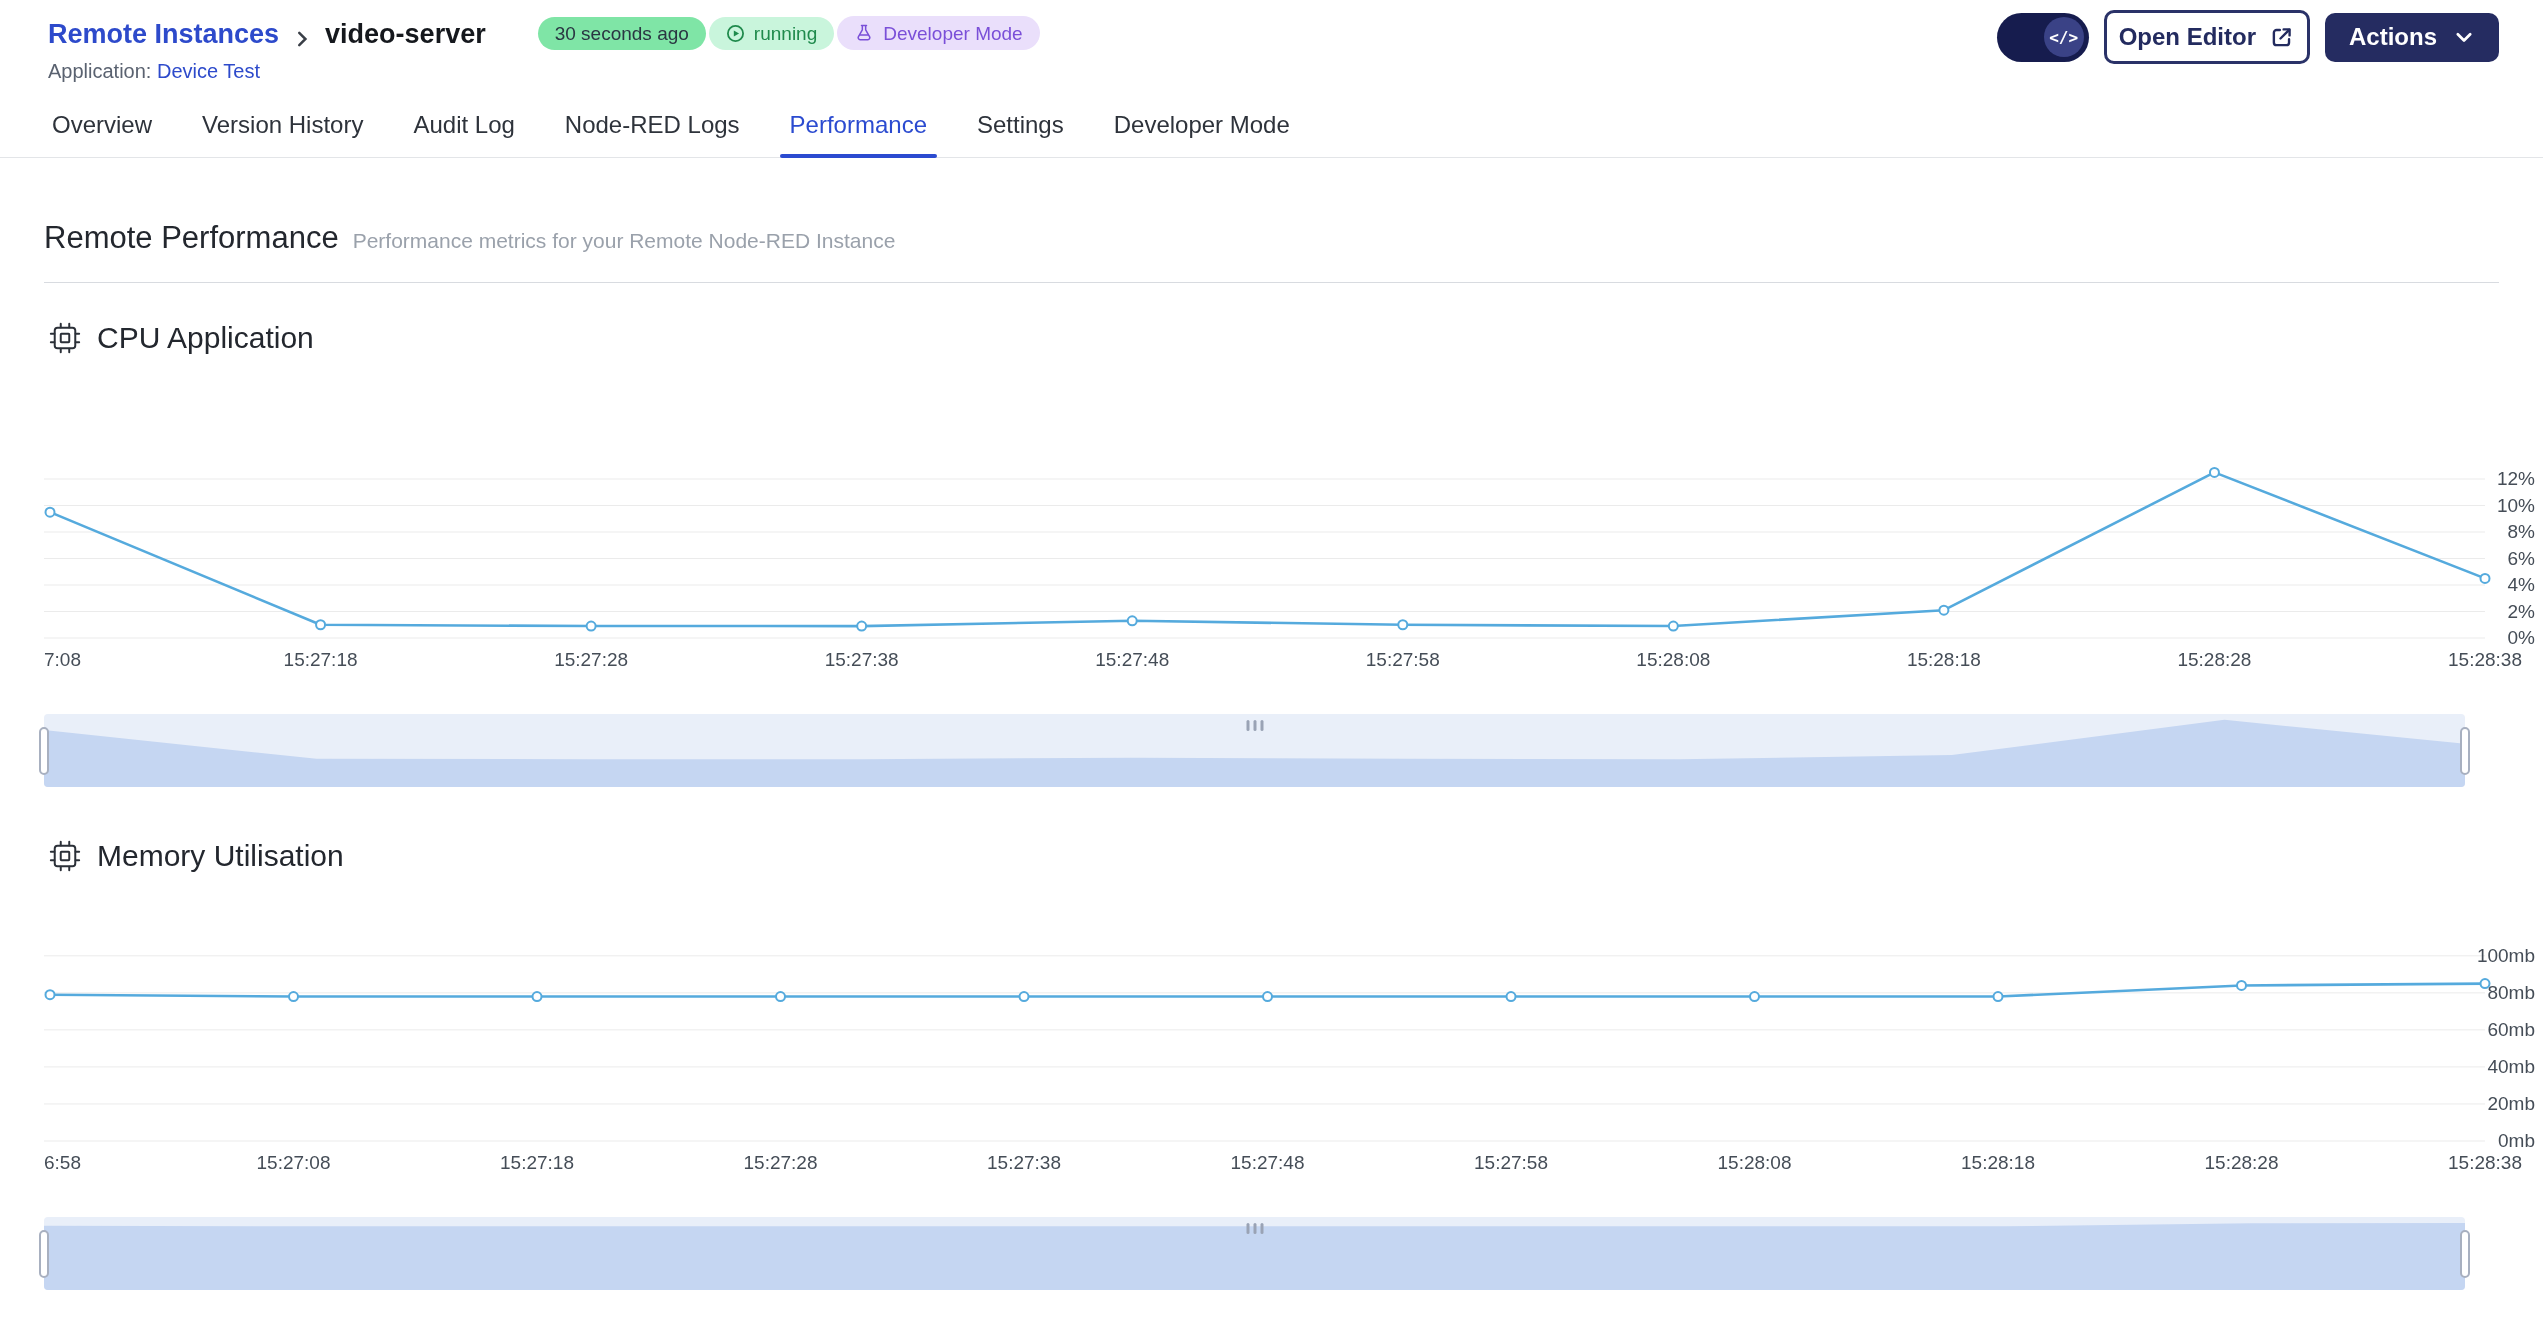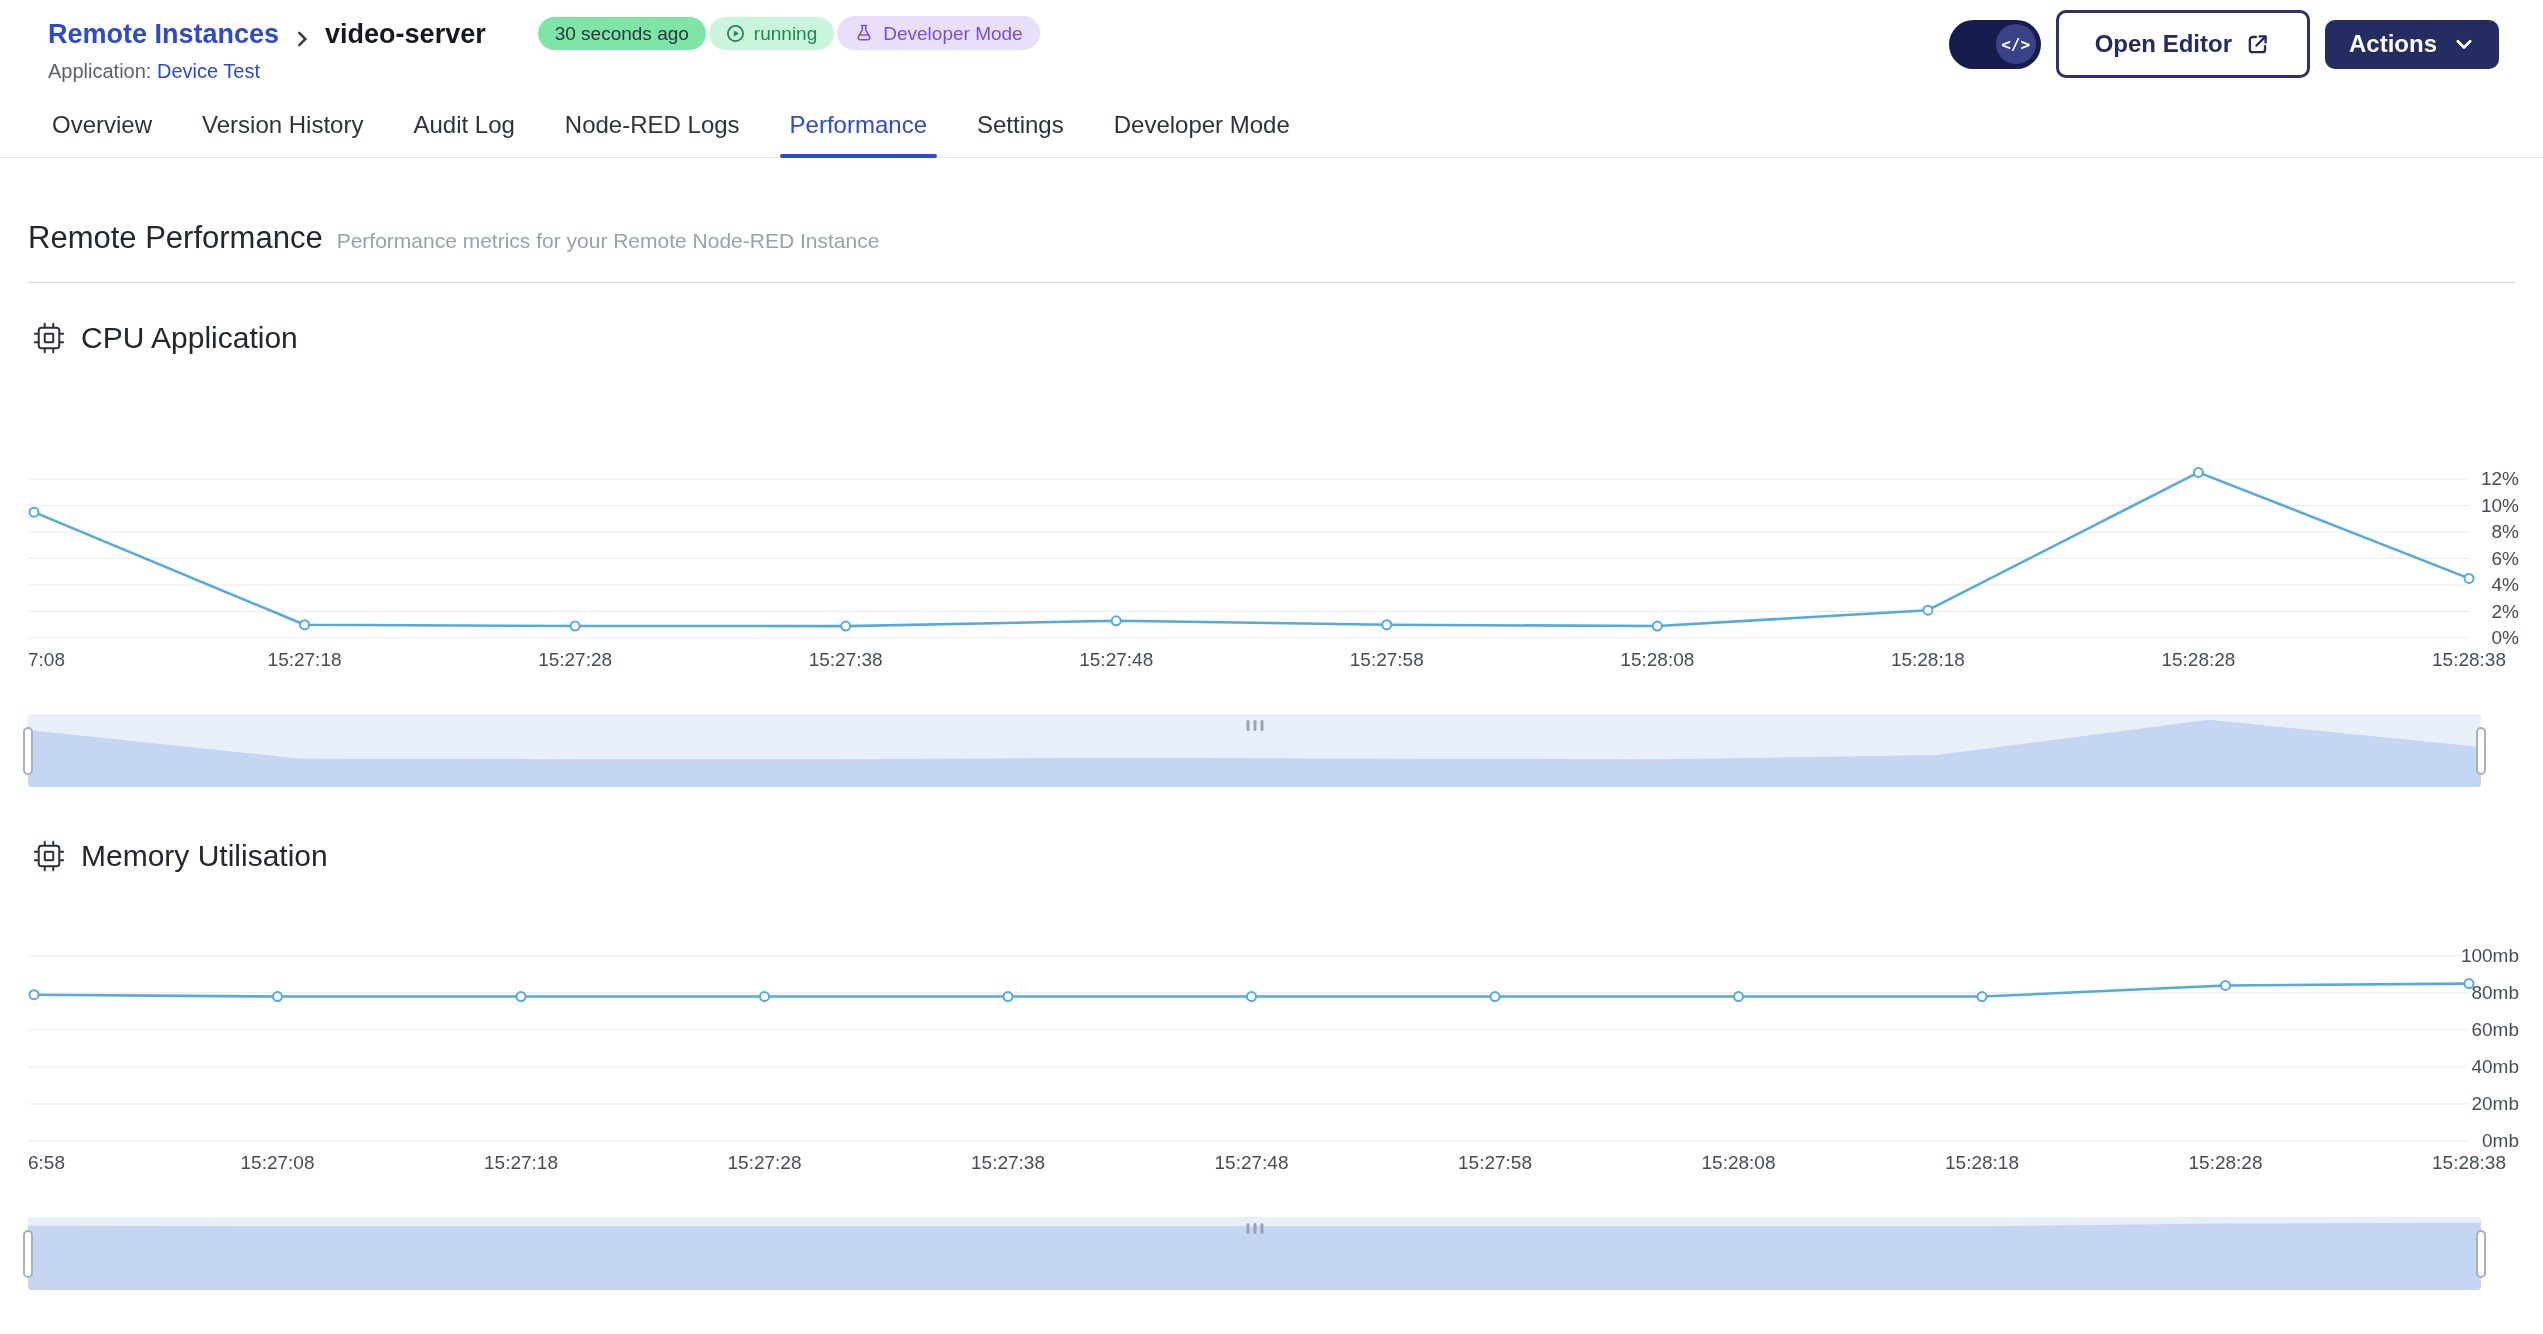--- a/index.html
+++ b/index.html
@@ -19,35 +19,35 @@
   .pill { border-radius:999px; font-size:19px; padding:7px 17px; display:flex; align-items:center; gap:9px; line-height:1; }
   .pill.time    { background:#7FE5A6; color:#2a3642; }
   .pill.running { background:#C9F5DC; color:#1F8A4C; }
   .pill.devmode { background:#EADFFB; color:#7A4FD8; }
   .controls { position:absolute; right:44px; top:10px; display:flex; gap:15px; align-items:center; }
   .code-toggle { width:92px; height:49px; border-radius:999px; background:#161C4E;
     display:flex; align-items:center; justify-content:flex-end; padding-right:5px; cursor:pointer; }
   .code-knob { width:40px; height:40px; border-radius:50%; background:#3A4286; color:#fff;
     font-size:16px; font-weight:700; display:flex; align-items:center; justify-content:center;
     font-family:"DejaVu Sans Mono", monospace; }
-  .btn-outline { height:68px; border:3px solid #2A3268; background:#fff; color:#232B5F;
-    border-radius:10px; font-size:24px; font-weight:700; padding:0 36px;
+  .btn-outline { height:54px; border:3px solid #2A3268; background:#fff; color:#232B5F;
+    border-radius:10px; font-size:24px; font-weight:700; padding:0 12px;
     display:flex; gap:13px; align-items:center; cursor:pointer; }
   .btn-solid { height:49px; background:#252C61; color:#fff; border-radius:10px; font-size:24px;
     font-weight:700; padding:0 24px; display:flex; gap:16px; align-items:center; border:none; cursor:pointer; }
   .app-row { margin-top:10px; font-size:20px; color:#5a6270; }
   .app-link { color:#2D4ACB; cursor:pointer; }
   
   .tabs { display:flex; gap:46px; padding:28px 0 0 50px; border-bottom:1px solid #e3e5e8; }
   .tab { font-size:24px; color:#2e333b; padding:0 2px 18px; cursor:pointer; position:relative; }
   .tab.active { color:#2B4BD0; }
   .tab.active::after { content:''; position:absolute; left:-8px; right:-8px; bottom:-1px;
     height:4px; background:#2B4BD0; border-radius:2px; }
   
-  .content { padding:0 28px; }
+  .content { padding:0 44px; }
   .page-head { margin-top:62px; display:flex; align-items:baseline; gap:14px; }
   .page-title { font-size:31px; color:#23272e; font-weight:500; }
   .page-sub { font-size:21px; color:#9aa1ab; }
   .divider { border-top:1px solid #d8dbe0; margin-top:26px; }
   .section-head { margin-top:38px; display:flex; align-items:center; gap:15px;
     font-size:30px; color:#23272e; padding-left:4px; }
   .section-icon svg { width:34px; height:34px; display:block; color:#2b3038; }
   .chart { margin-top:18px; }
   .chart svg { overflow:visible; display:block; }
   .xtick { font-size:19px; fill:#454d57; }

